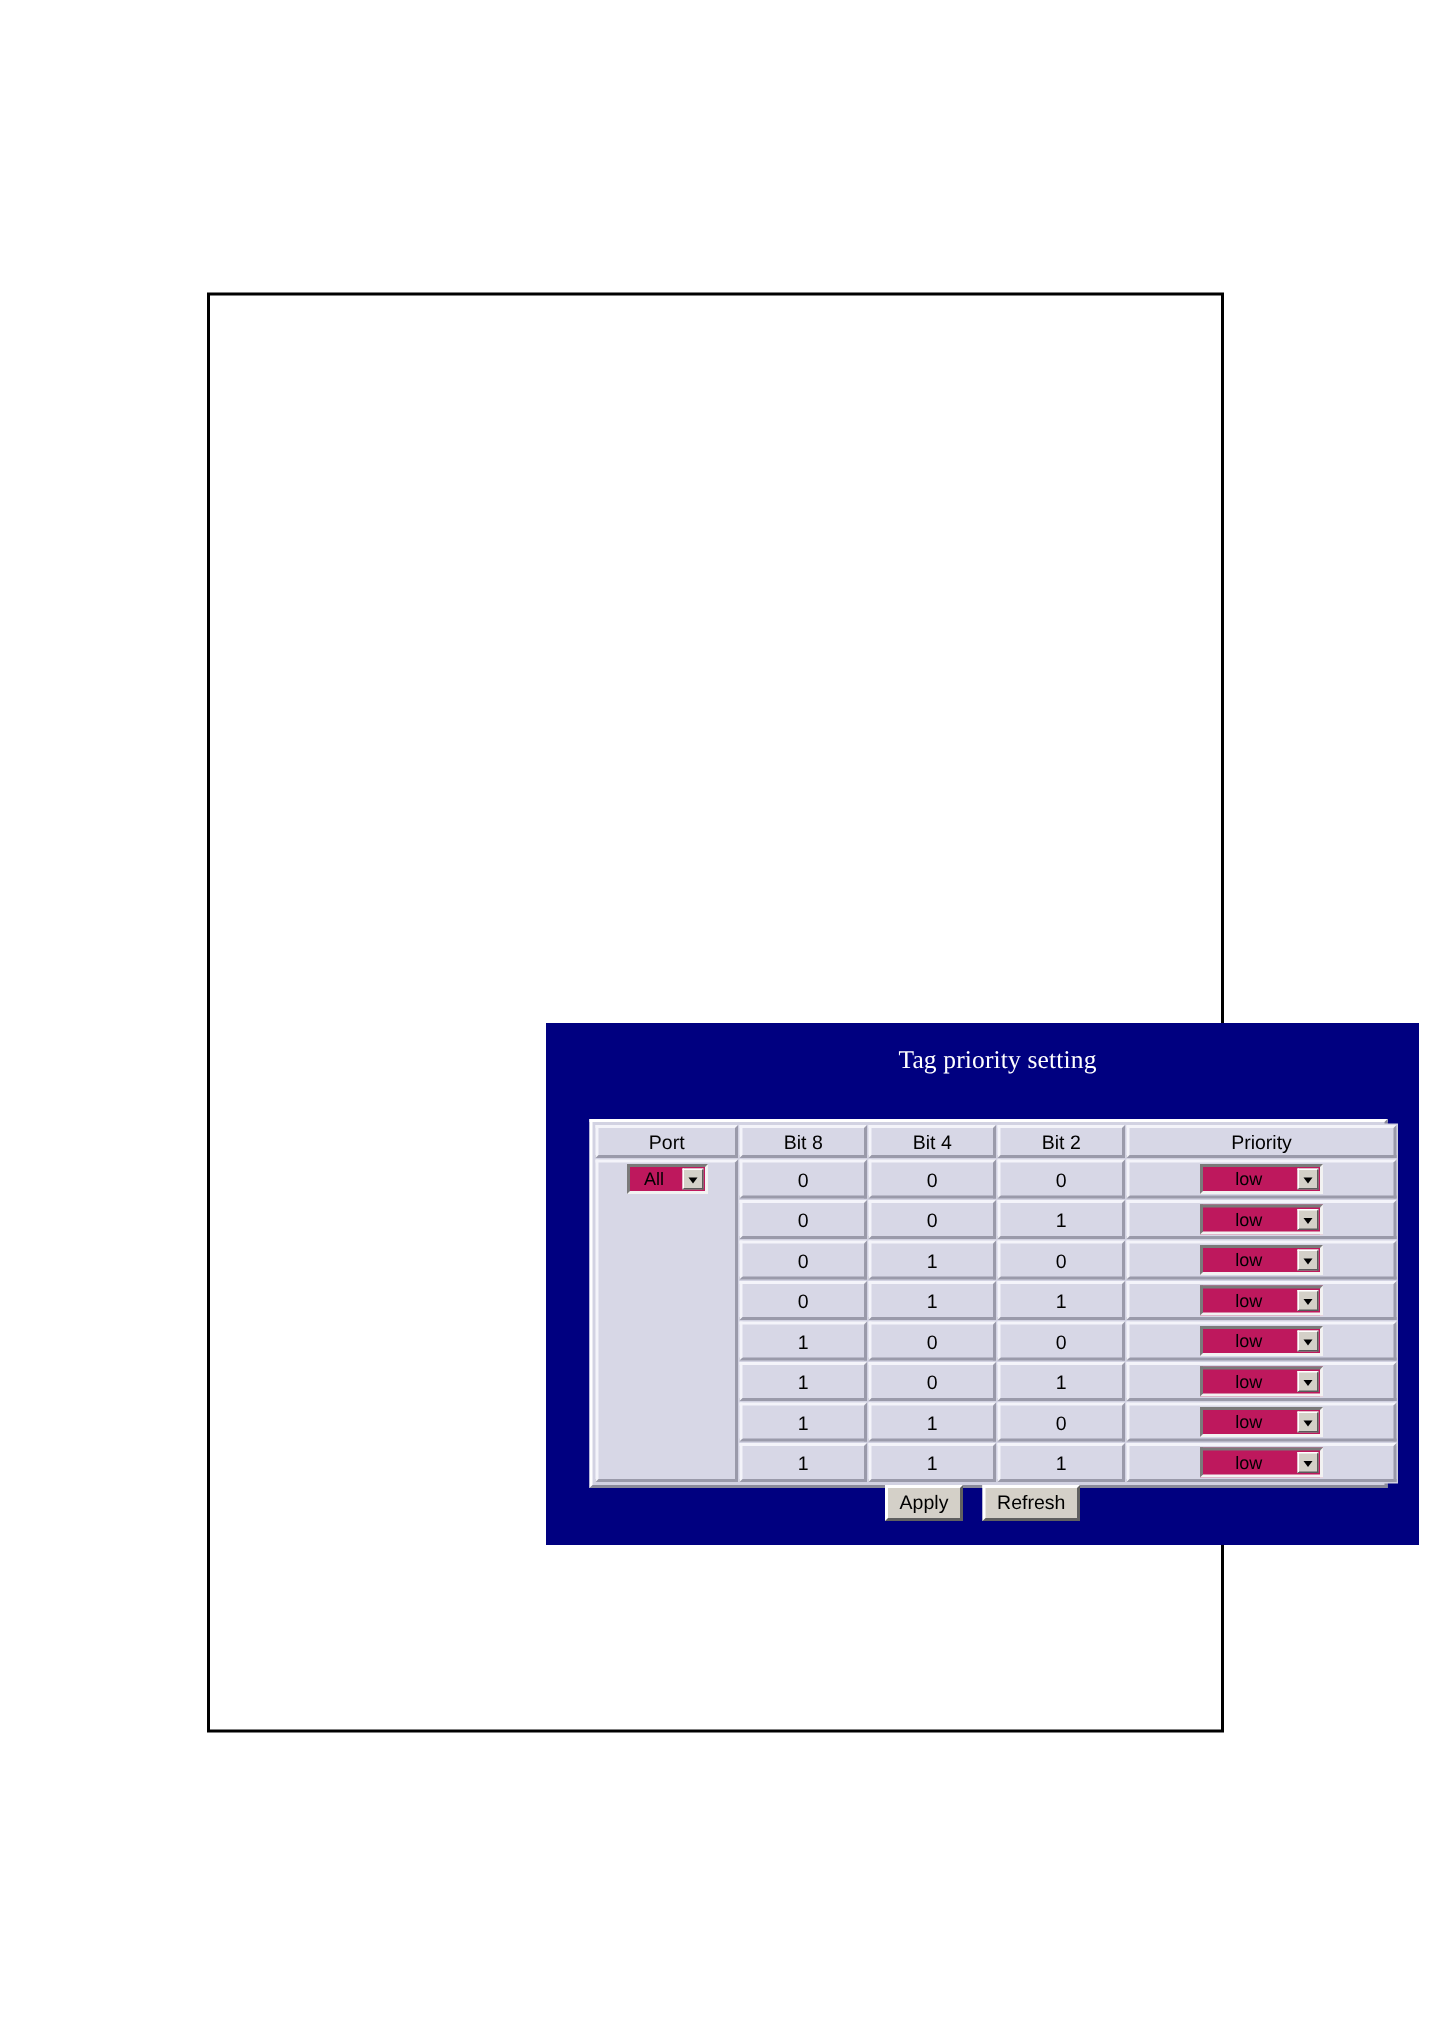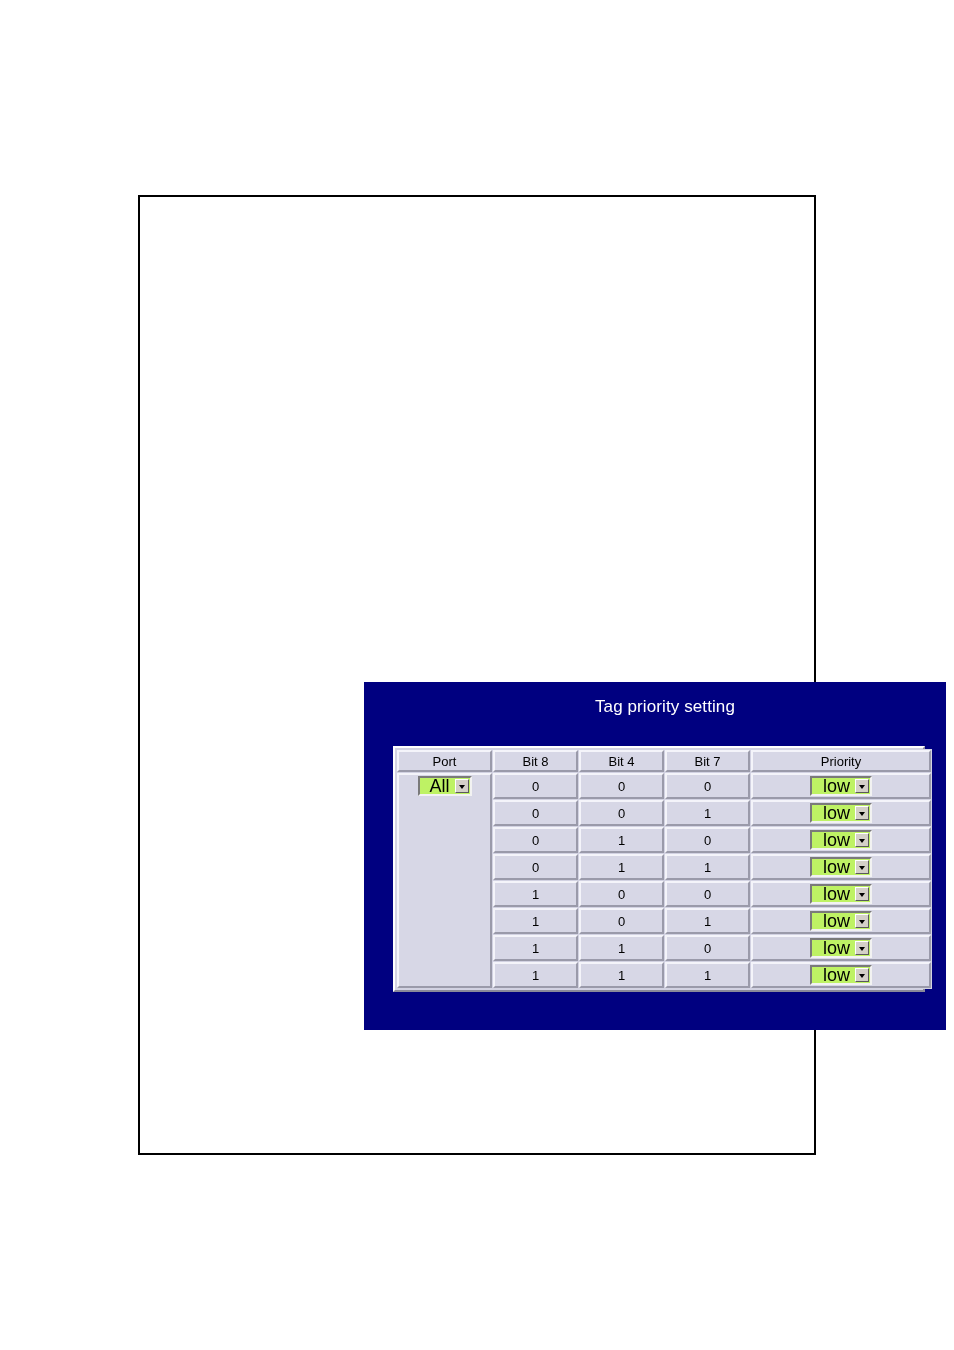--- a/index.html
+++ b/index.html
@@ -34,21 +34,21 @@
     left: 224px;
     top: 485px;
     width: 582px;
     height: 348px;
     background: #000080;
     box-sizing: border-box;
   }
 
   #panel-title {
     color: #ffffff;
-    font-family: Liberation Sans, sans-serif;
+    font-family: Liberation Serif, serif;
     font-size: 17px;
     text-align: center;
     padding-top: 15px;
     letter-spacing: 0.1px;
     white-space: nowrap;
     margin-left: 20px;
   }
 
   
   #table-wrap {
@@ -95,28 +95,28 @@
   }
 
   td.bit-cell { font-size: 13px; }
 
   td.prio-cell { padding: 2px 0; }
 
   
   .combo {
     display: inline-block;
     position: relative;
-    background: #bef264;
+    background: #be185d;
     border: 2px solid;
     border-color: #7a7a7a #f2f2f2 #f2f2f2 #7a7a7a;
     box-sizing: border-box;
     vertical-align: middle;
-    text-align: right;
-    font-family: "Liberation Sans", sans-serif;
-    font-size: 18px;
+    text-align: center;
+    font-family: "Liberation Sans", sans-serif;
+    font-size: 12px;
     color: #000000;
     line-height: 16px;
     height: 20px;
     cursor: default;
   }
   .combo .combo-text {
     display: block;
     padding-left: 3px;
     padding-right: 20px;
     white-space: nowrap;
@@ -139,21 +139,21 @@
     left: 50%;
     top: 50%;
     margin-left: -3px;
     margin-top: -1px;
     border-left: 3px solid transparent;
     border-right: 3px solid transparent;
     border-top: 4px solid #000000;
   }
 
   .combo.port-combo { width: 54px; }
-  .combo.prio-combo { width: 62px; }
+  .combo.prio-combo { width: 82px; }
 
   
   #button-bar {
     position: absolute;
     left: 0;
     right: 0;
     top: 308px;
     text-align: center;
   }
   .btn {
@@ -187,21 +187,21 @@
           <col style="width:85px">
           <col style="width:85px">
           <col style="width:85px">
           <col style="width:180px">
         </colgroup>
         <thead>
           <tr>
             <th>Port</th>
             <th>Bit 8</th>
             <th>Bit 4</th>
-            <th>Bit 7</th>
+            <th>Bit 2</th>
             <th>Priority</th>
           </tr>
         </thead>
         <tbody>
 
         <tr>
               <td class="port-cell" rowspan="8"><span class="combo port-combo"><span class="combo-text">All</span><span class="combo-arrow"></span></span></td>
               <td class="bit-cell">0</td>
               <td class="bit-cell">0</td>
               <td class="bit-cell">0</td>
@@ -246,16 +246,20 @@
             <tr>
               <td class="bit-cell">1</td>
               <td class="bit-cell">1</td>
               <td class="bit-cell">1</td>
               <td class="prio-cell"><span class="combo prio-combo"><span class="combo-text">low</span><span class="combo-arrow"></span></span></td>
             </tr>
           </tbody>
       </table>
     </div>
 
+    <div id="button-bar">
+      <span class="btn">Apply</span>
+      <span class="btn">Refresh</span>
+    </div>
 
   </div>
 
 </div>
 
 </body></html>

